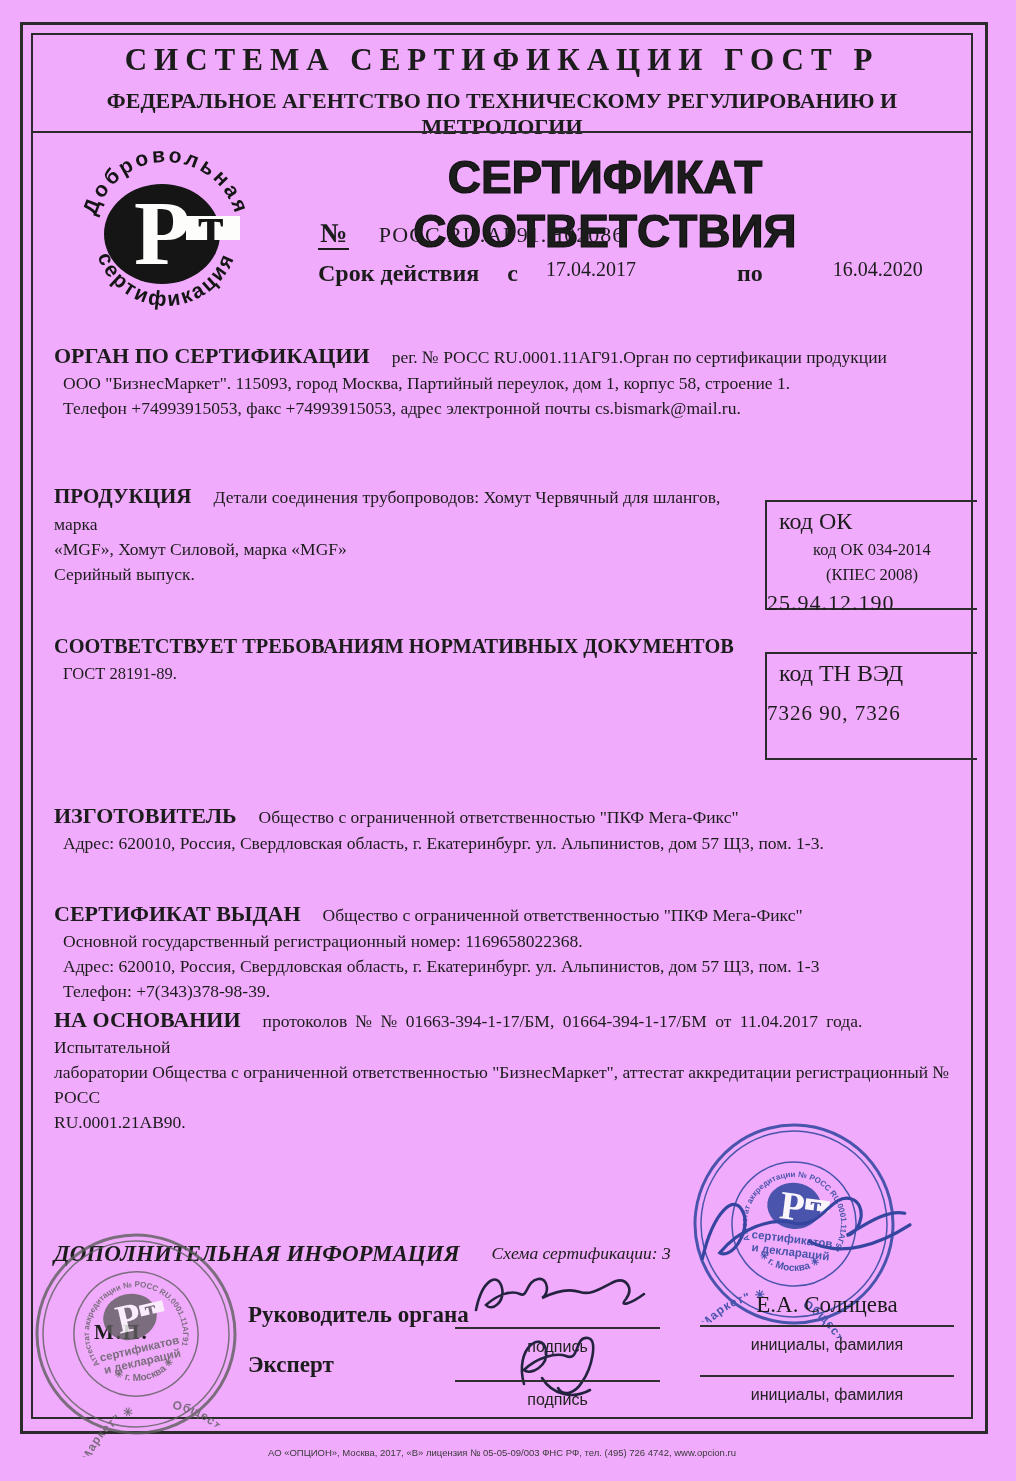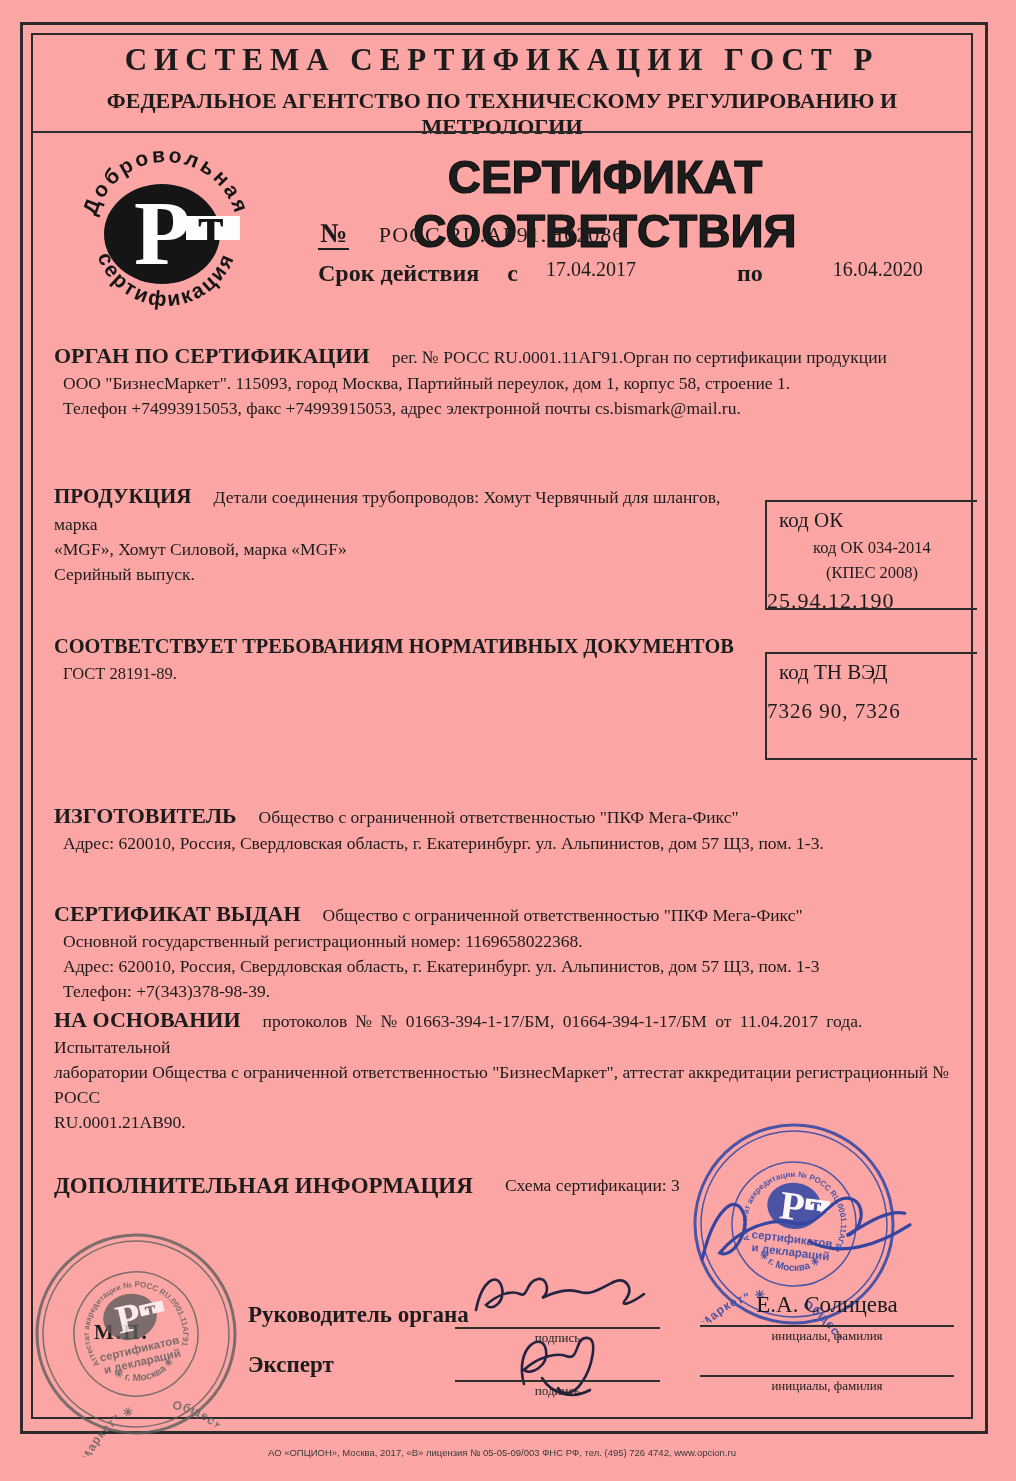--- a/index.html
+++ b/index.html
@@ -1,18 +1,18 @@
 <!DOCTYPE html>
 <html><head>
 <meta charset="utf-8">
 <style>
   html,body{margin:0;padding:0;background:#e8e8e8;}
   .page{
     position:relative;width:1016px;height:1481px;margin:0 auto;
-    background:#fca5a5;color:#1c1c1c;
+    background:#f0abfc;color:#1c1c1c;
     font-family:"Liberation Serif", serif;overflow:hidden;
   }
   .border-outer{position:absolute;left:20px;top:22px;width:962px;height:1406px;border:3px solid #2b2b2b;}
   .border-inner{position:absolute;left:31px;top:33px;width:938px;height:1382px;border:2px solid #2b2b2b;}
 
   .hdr{position:absolute;left:36px;top:42px;width:932px;text-align:center;}
   .hdr-l1{font-size:31px;font-weight:bold;letter-spacing:7px;}
   .hdr-l2{font-size:22px;font-weight:bold;letter-spacing:0;margin-top:10px;}
   .hdr-rule{position:absolute;left:33px;top:131px;width:938px;height:2px;background:#2b2b2b;}
 
@@ -42,38 +42,38 @@
   .sec-organ{top:340px;width:916px;}
   .sec-prod{top:482px;width:714px;}
   .sec-prod .sec-head{font-size:21px;}
   .sec-conf{top:632px;width:720px;}
   .sec-conf .sec-head{font-size:21px;display:inline-block;transform:scaleX(.97);transform-origin:left;}
   .sec-conf .sub{font-size:16.5px;}
   .sec-manu{top:800px;width:916px;}
   .sec-issued{top:898px;width:920px;}
   .sec-basis{top:1004px;width:922px;}
   .sec-basis .inline{word-spacing:4px;}
-  .sec-add{top:1170px;width:900px;}
+  .sec-add{top:1238px;width:900px;font-style:italic;}
   .sec-add .sec-head{font-size:23px;}
   .sec-add .inline{margin-left:32px;font-size:17.5px;position:relative;top:-2px;}
 
   .codebox{position:absolute;left:765px;width:210px;border:2px solid #2b2b2b;border-right:none;}
   .box-ok{top:500px;height:106px;}
   .box-tnved{top:652px;height:104px;}
-  .codebox .box-label{font-size:21px;padding:6px 0 0 12px;}
+  .codebox .box-label{font-size:24px;padding:6px 0 0 12px;}
   .codebox .c{text-align:center;font-size:16.5px;margin-top:5px;}
   .codebox .val{text-align:left;font-size:22px;margin-top:5px;letter-spacing:1px;}
   .box-tnved .val{font-size:21px;margin-top:14px;}
 
   .mp{position:absolute;left:94px;top:1320px;font-size:21px;font-weight:bold;letter-spacing:2px;}
 
   .sig-label{position:absolute;left:248px;font-weight:bold;font-size:23px;}
   .lab-head{top:1302px;} .lab-expert{top:1352px;}
   .sigline{position:absolute;border-top:2px solid #2f2f2f;text-align:center;}
-  .sigline .cap{font-family:Liberation Serif, serif;font-size:13px;color:#222;margin-top:1px;}
+  .sigline .cap{font-family:Liberation Sans, sans-serif;font-size:16px;color:#222;margin-top:9px;}
   .sl-head{left:455px;top:1327px;width:205px;}
   .sl-expert{left:455px;top:1380px;width:205px;}
   .nl-head{left:700px;top:1325px;width:254px;}
   .nl-expert{left:700px;top:1375px;width:254px;}
   .name{position:absolute;left:700px;width:254px;text-align:center;font-size:23px;}
   .nm-head{top:1292px;} .nm-expert{top:1344px;}
 
   .stamp{position:absolute;}
   .stamp-left{left:28px;top:1226px;color:#5e5e5e;opacity:.8;transform:rotate(-13deg);}
   .stamp-right{left:686px;top:1116px;color:#3c4da6;opacity:.92;transform:rotate(7deg);}

